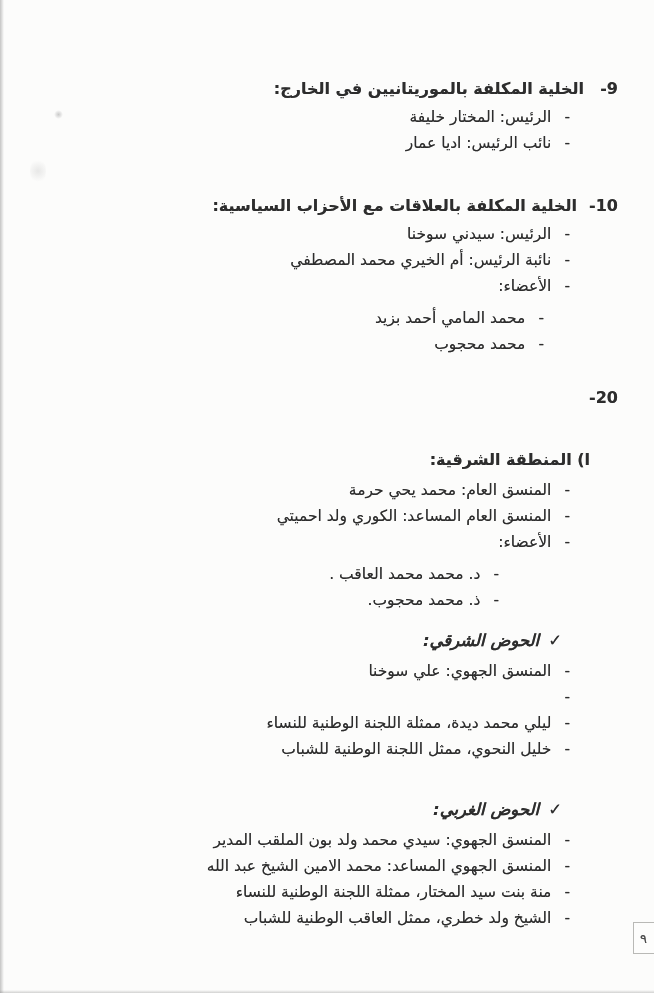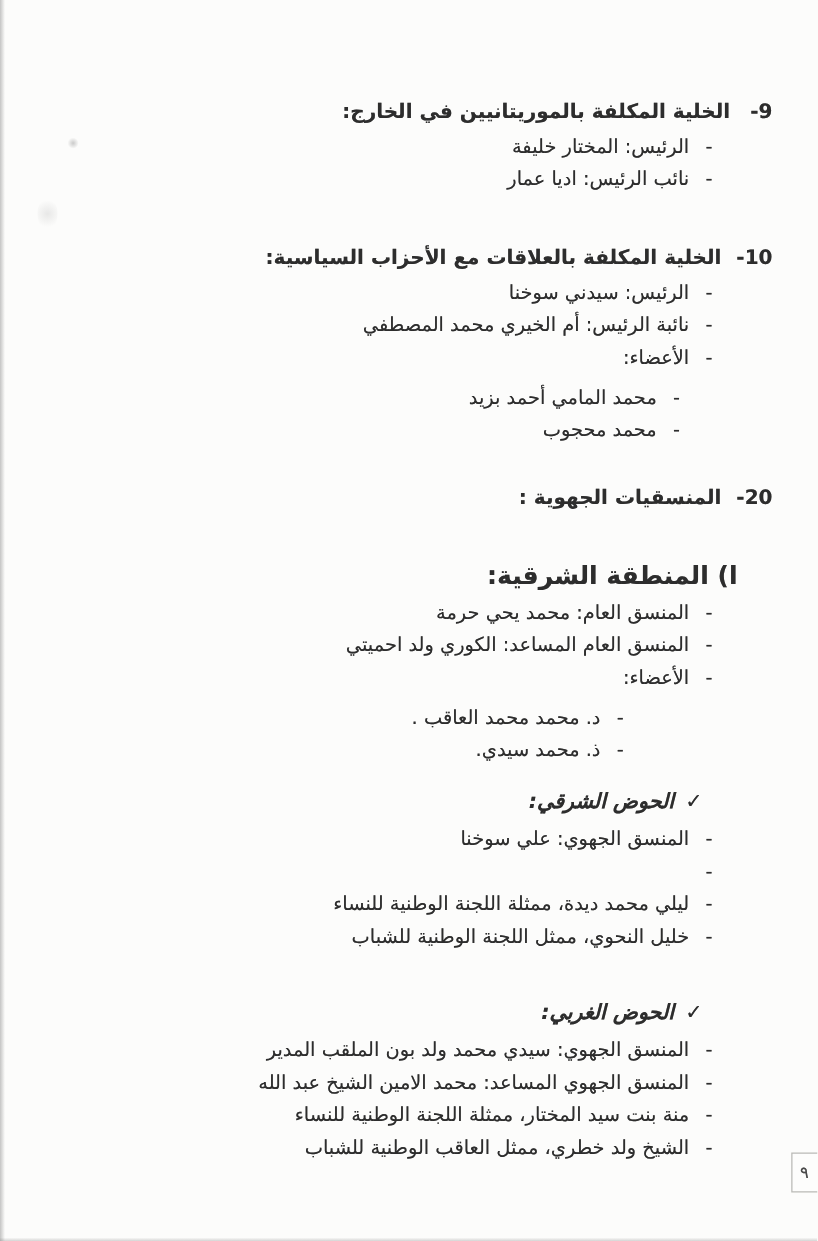--- a/index.html
+++ b/index.html
@@ -16,21 +16,21 @@
   .sec-head{display:flex;gap:12px;padding-right:36px;font-weight:bold;font-size:16px;line-height:26px;margin-bottom:2px;}
   .sec-num{flex:0 0 auto;min-width:22px;}
 
   .row{display:flex;gap:13px;font-size:15.5px;line-height:26px;}
   .lvl1{padding-right:84px;}
   .lvl2{padding-right:110px;}
   .lvl3{padding-right:155px;}
   .dash{flex:0 0 auto;}
   .subgap{margin-top:6px;}
 
-  .plabel{padding-right:64px;font-weight:bold;font-size:20px;line-height:26px;margin-bottom:4px;}
+  .plabel{padding-right:64px;font-weight:bold;font-size:16px;line-height:26px;margin-bottom:4px;}
 
   .check-head{display:flex;gap:9px;padding-right:92px;font-weight:bold;font-style:italic;font-size:16.5px;line-height:30px;margin-bottom:2px;}
   .check{flex:0 0 auto;font-style:normal;font-weight:bold;}
 
   .pagebox{
     position:absolute;top:922px;left:633px;width:36px;height:32px;
     border:1.5px solid #b9b9b6;background:#fdfdfc;box-sizing:border-box;
     display:flex;align-items:center;justify-content:flex-start;
     padding-left:6px;font-size:13px;color:#4a4a4a;direction:ltr;
   }
@@ -95,21 +95,20 @@
         <div class="row lvl2">
           <span class="dash">-</span>
           <span>محمد محجوب</span>
         </div>
       </div>
     </div>
 
     <div class="group" style="top:385px">
       <div class="sec-head">
         <span class="sec-num">20-</span>
-        <span class="sec-title">المنسقيات الجهوية :</span>
       </div>
     </div>
 
     <div class="group" style="top:447px">
       <div class="plabel">ا) المنطقة الشرقية:</div>
       <div class="row lvl1">
         <span class="dash">-</span>
         <span>المنسق العام: محمد يحي حرمة</span>
       </div>
       <div class="row lvl1">
@@ -120,21 +119,21 @@
         <span class="dash">-</span>
         <span>الأعضاء:</span>
       </div>
       <div class="subgap">
         <div class="row lvl3">
           <span class="dash">-</span>
           <span>د. محمد محمد العاقب .</span>
         </div>
         <div class="row lvl3">
           <span class="dash">-</span>
-          <span>ذ. محمد سيدي.</span>
+          <span>ذ. محمد محجوب.</span>
         </div>
       </div>
     </div>
 
     <div class="group" style="top:626px">
       <div class="check-head">
         <span class="check">✓</span>
         <span>الحوض الشرقي:</span>
       </div>
       <div class="row lvl1">

